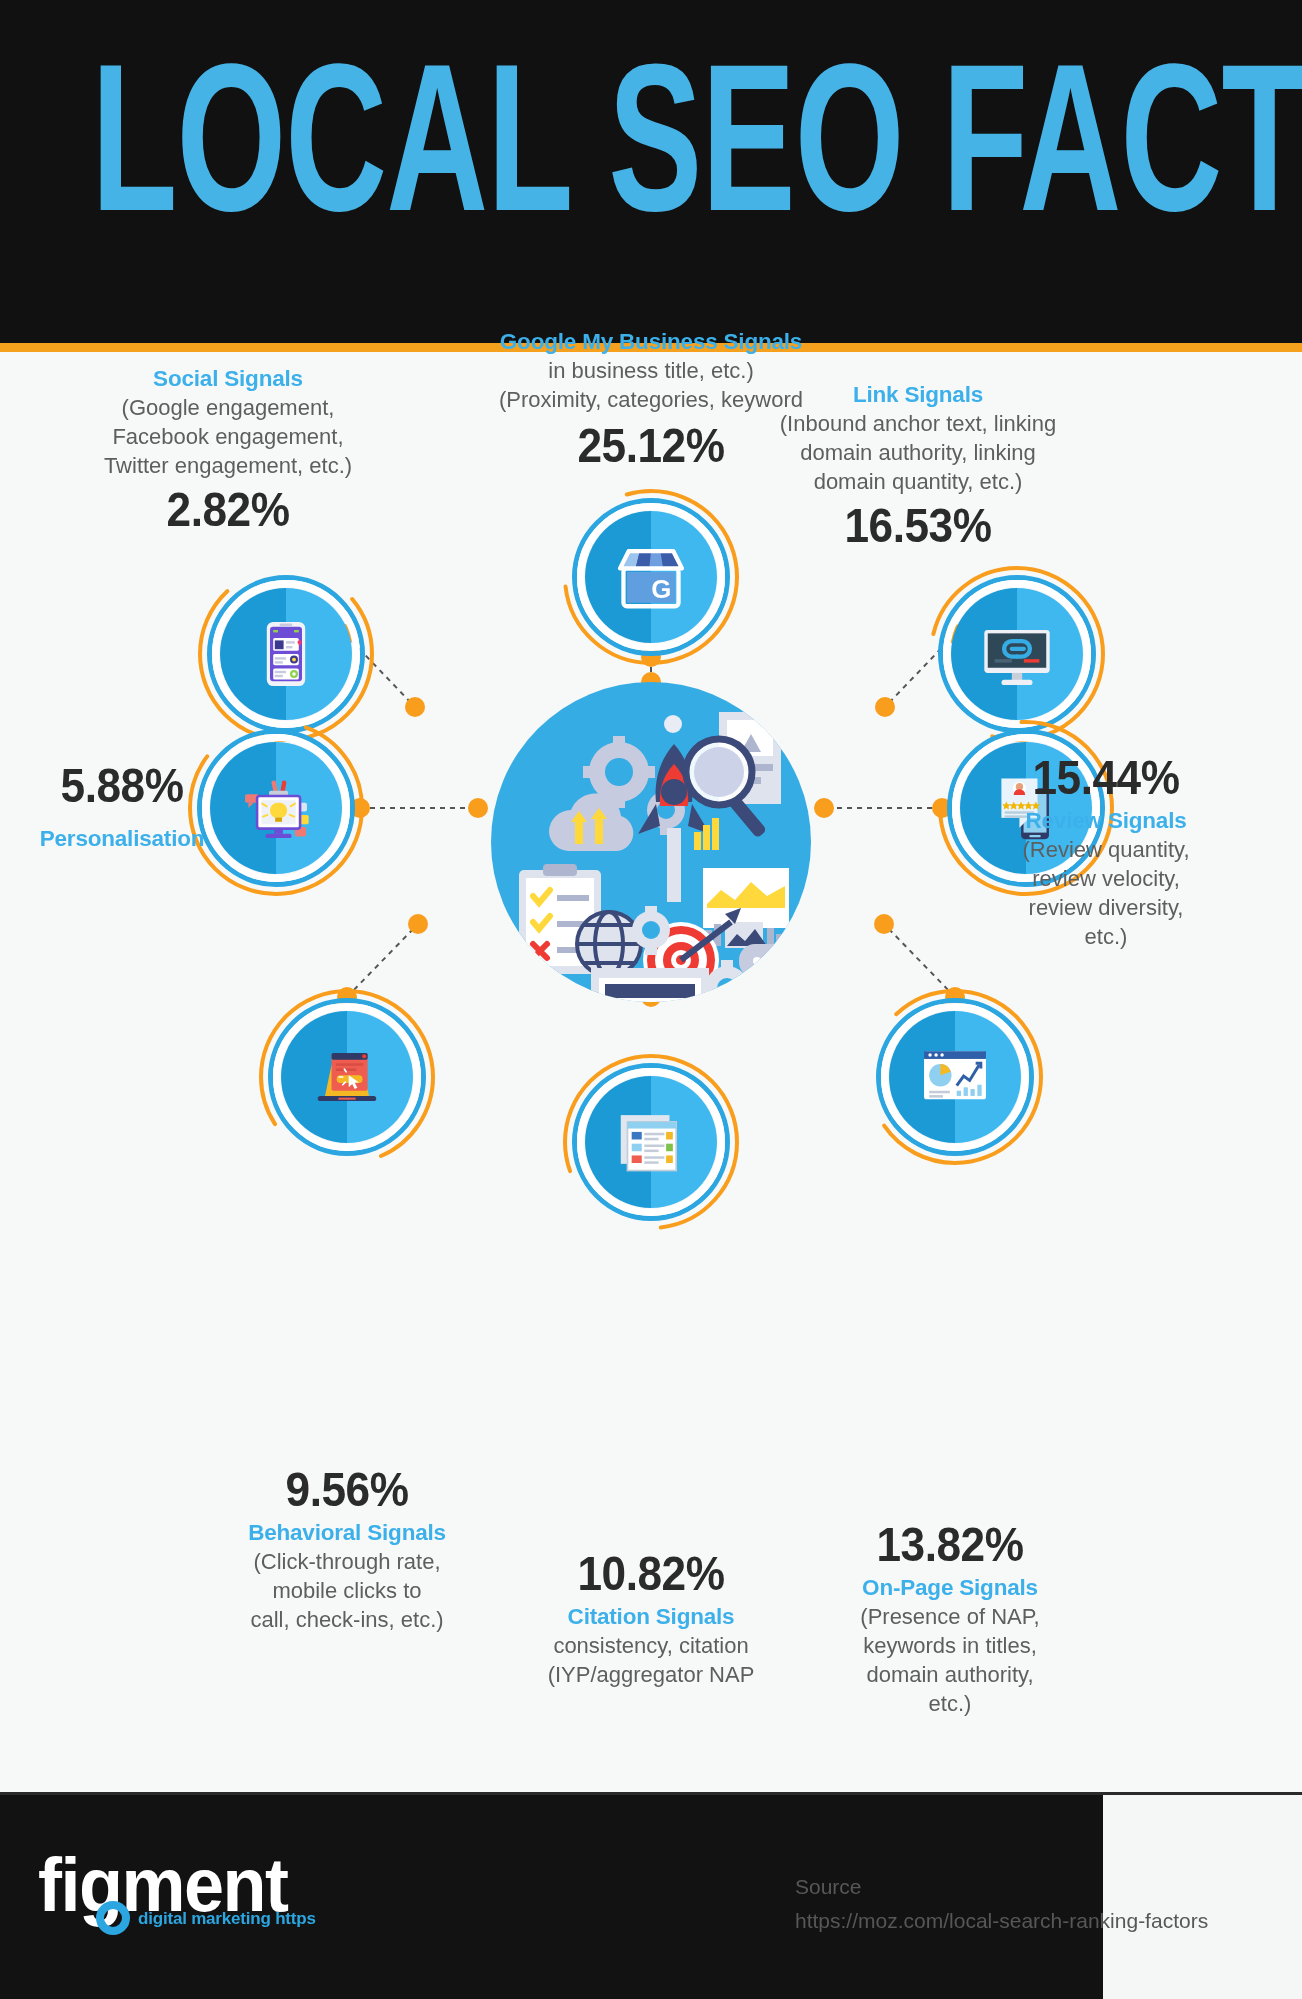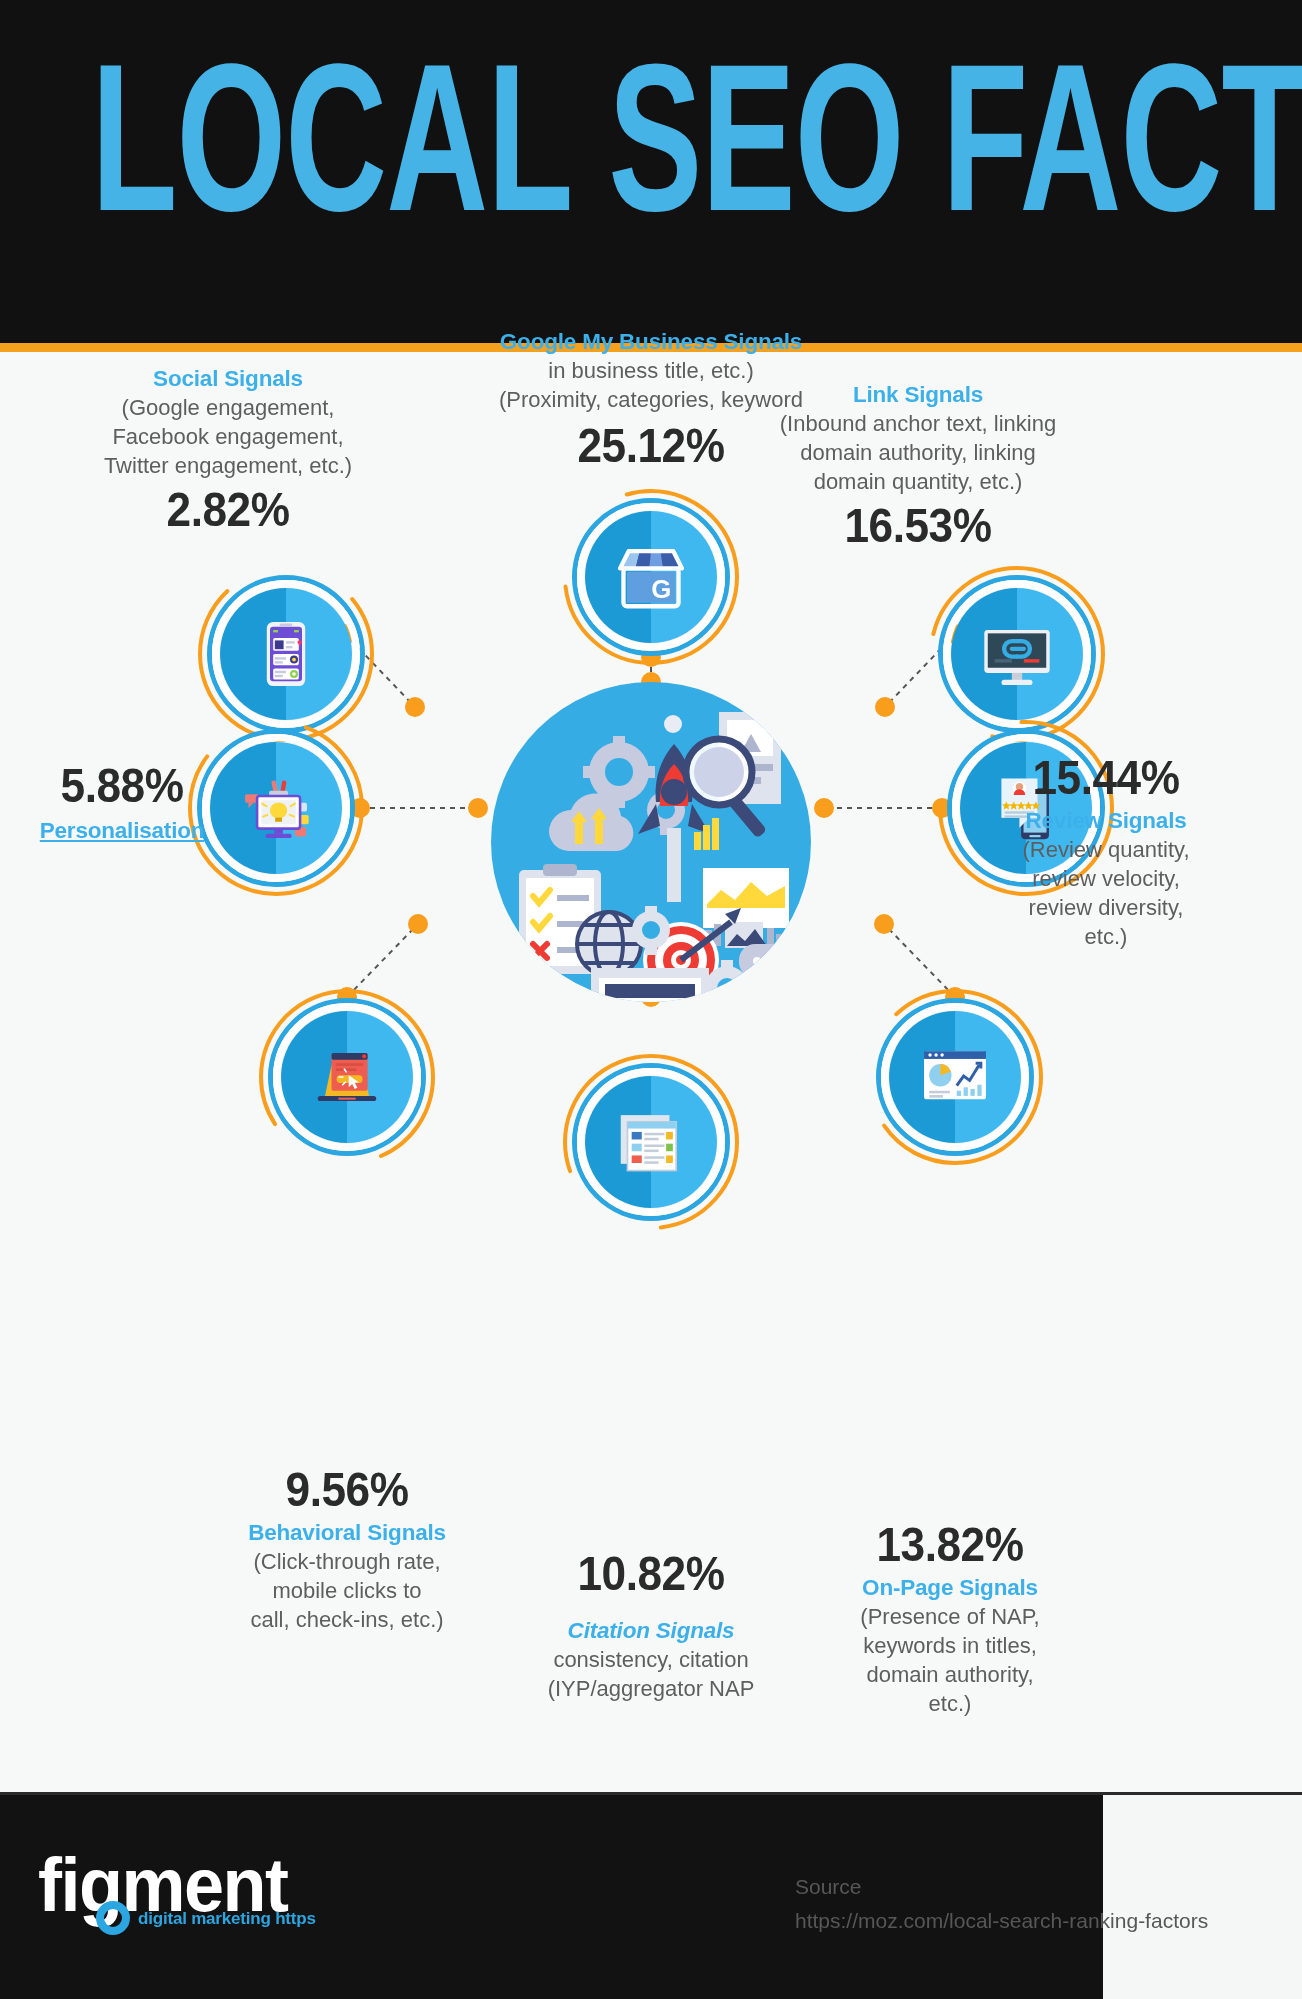--- a/index.html
+++ b/index.html
@@ -571,21 +571,21 @@
       <div class="desc">
         <div>(Inbound anchor text, linking</div>
         <div>domain authority, linking</div>
         <div>domain quantity, etc.)</div>
       </div>
       <div class="pct" style="margin-top:4px;">16.53%</div>
     </div>
 
     <div class="tb c" style="left:4px;top:408px;width:196px;padding-left:20px;">
       <div class="pct">5.88%</div>
-      <div class="ttl" style="margin-top:4px;text-decoration:underline;">Personalisation</div>
+      <div class="ttl" style="margin-top:12px;">Personalisation</div>
     </div>
 
     <div class="tb c" style="left:1106px;top:400px;width:0px;"></div>
     <div class="tb c" style="left:986px;top:400px;width:240px;">
       <div class="pct">15.44%</div>
       <div class="ttl" style="margin-top:2px;">Review Signals</div>
       <div class="desc">
         <div>(Review quantity,</div>
         <div>review velocity,</div>
         <div>review diversity,</div>
@@ -598,21 +598,21 @@
       <div class="ttl" style="margin-top:2px;">Behavioral Signals</div>
       <div class="desc">
         <div>(Click-through rate,</div>
         <div>mobile clicks to</div>
         <div>call, check-ins, etc.)</div>
       </div>
     </div>
 
     <div class="tb c" style="left:431px;top:1196px;width:440px;">
       <div class="pct">10.82%</div>
-      <div class="ttl" style="margin-top:16px;font-style:italic;">Citation Signals</div>
+      <div class="ttl" style="margin-top:2px;">Citation Signals</div>
       <div class="desc">
         <div>consistency, citation</div>
         <div>(IYP/aggregator NAP</div>
       </div>
     </div>
 
     <div class="tb c" style="left:790px;top:1167px;width:320px;">
       <div class="pct">13.82%</div>
       <div class="ttl" style="margin-top:2px;">On-Page Signals</div>
       <div class="desc">

